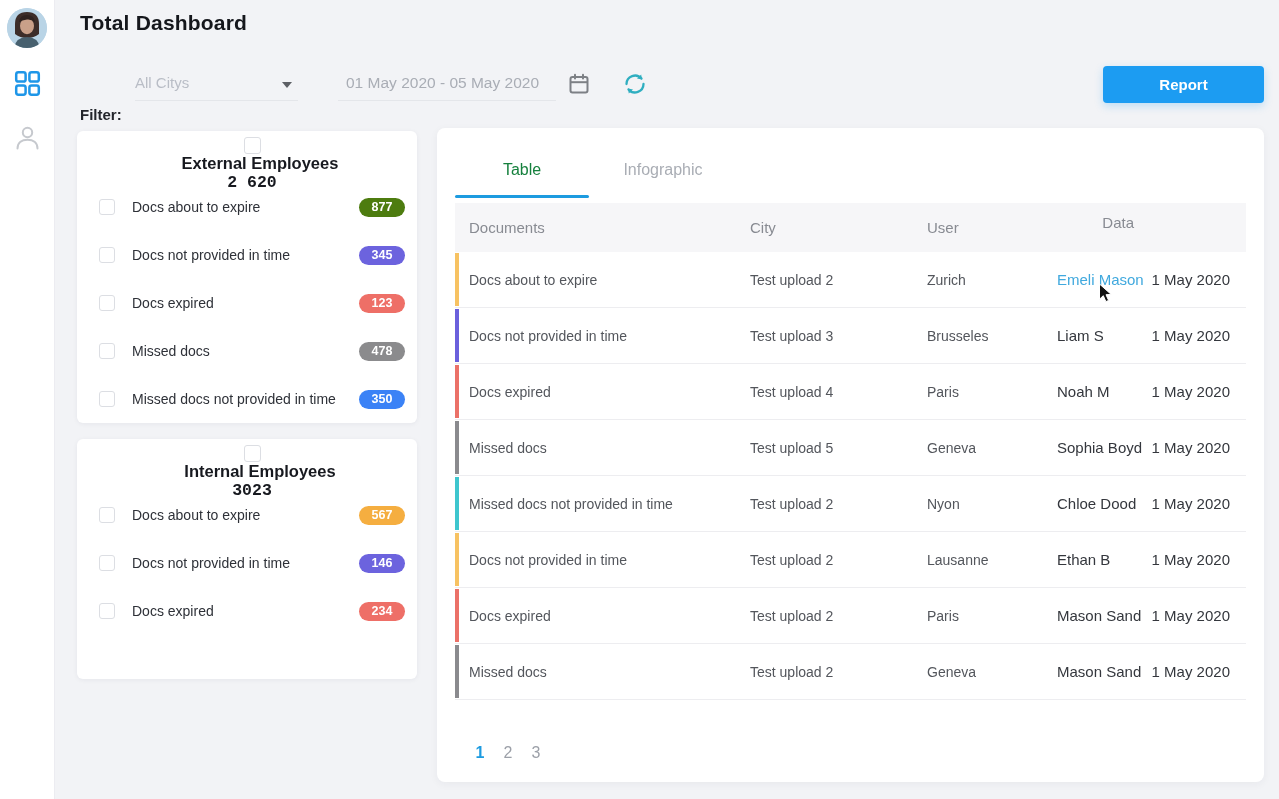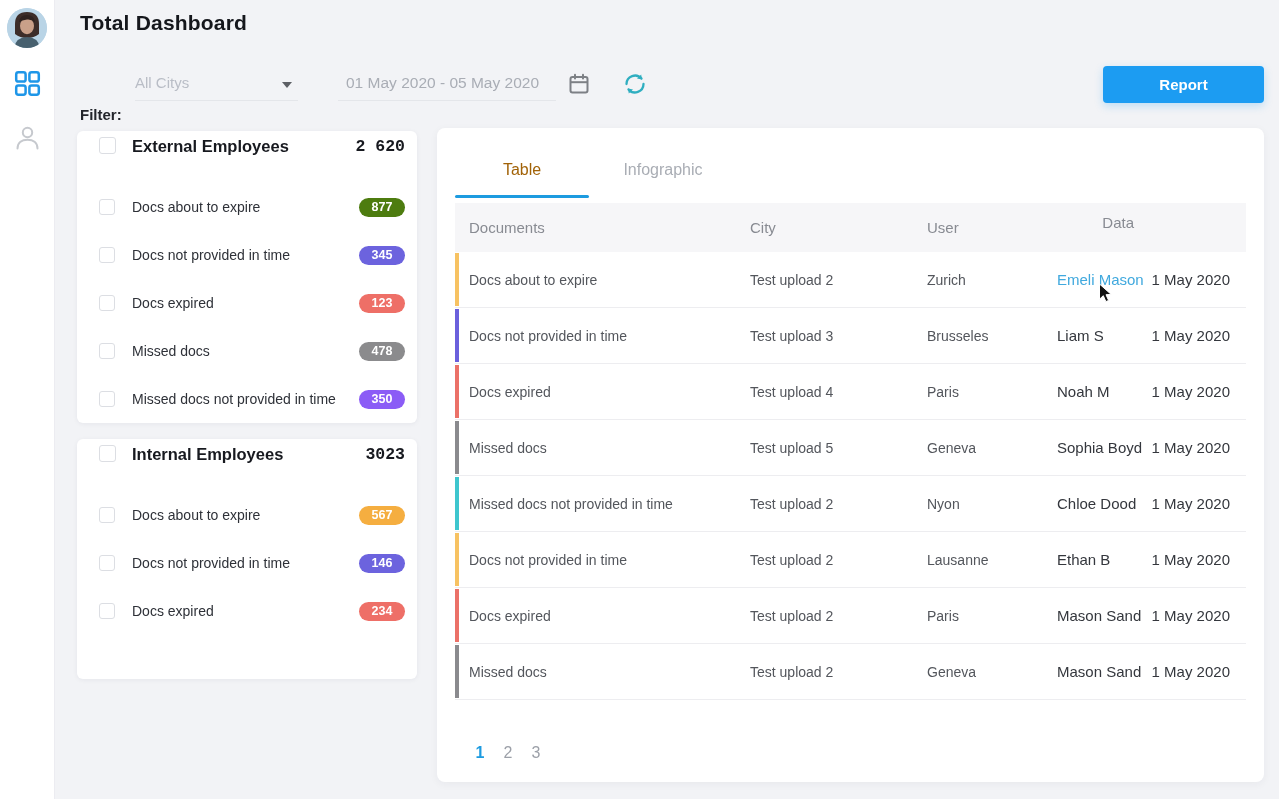--- a/index.html
+++ b/index.html
@@ -57,21 +57,21 @@
   }
 
   
   .card {
     position:absolute; left:77px; width:340px; background:#fff;
     border-radius:6px; box-shadow:0 1px 5px rgba(30,35,60,.06);
     padding:0 12px 6px 22px;
   }
   .card.external { top:131px; height:292px; }
   .card.internal { top:439px; height:240px; }
-  .card-head { display:flex; height:52px; padding-top:6px; }
+  .card-head { display:flex; align-items:center; height:52px; padding-top:6px;flex-direction:column; }
   .card-title { font-size:16.5px; font-weight:700; color:#17191f; margin-left:16px; flex:1; }
   .card-total { font-size:16.5px; font-weight:700; color:#17191f;font-family:Liberation Mono, monospace; }
   .cbx {
     width:17px; height:17px; flex:0 0 17px; background:#fff;
     border:1.5px solid #dcdee3; border-radius:3px; cursor:pointer;
   }
   .card-item { display:flex; align-items:center; height:48px; }
   .card-item .cbx { width:16px; height:16px; flex-basis:16px; }
   .item-label { font-size:14px; color:#2e3138; margin-left:17px; flex:1; }
   .badge {
@@ -83,21 +83,21 @@
   
   .panel {
     position:absolute; left:437px; top:128px; width:827px; height:654px;
     background:#fff; border-radius:8px; box-shadow:0 2px 8px rgba(30,35,60,.05);
   }
   .tabs { position:relative; height:70px; padding-left:18px; display:flex; }
   .tab {
     width:134px; text-align:center; padding-top:33px; font-size:16px;
     color:#a9adb4; cursor:pointer; position:relative;
   }
-  .tab.active { color:#a16207; }
+  .tab.active { color:#15803d; }
   .tab.active::after {
     content:""; position:absolute; left:0; right:0; bottom:0; height:3px;
     background:#1d9be0; border-radius:2px;
   }
   .tab.infographic { width:148px; }
 
   .tablewrap { margin:5px 18px 0 18px; }
   .thead {
     display:grid; grid-template-columns:281px 177px 130px 107px 1fr;
     background:#f6f6f8; height:49px; align-items:center;
@@ -212,21 +212,21 @@
 
       <div class="card-item">
         <span class="cbx"></span>
         <span class="item-label">Missed docs</span>
         <span class="badge" style="background: rgb(139, 139, 141);">478</span>
       </div>
 
       <div class="card-item">
         <span class="cbx"></span>
         <span class="item-label">Missed docs not provided in time</span>
-        <span class="badge" style="background: #8b5cf6;">350</span>
+        <span class="badge" style="background: #3b82f6;">350</span>
       </div>
     </div>
 </section>
 
 <section class="card internal">
   <div class="card-head">
     <span class="cbx"></span>
     <span class="card-title">Internal Employees</span>
     <span class="card-total">3023</span>
   </div>

